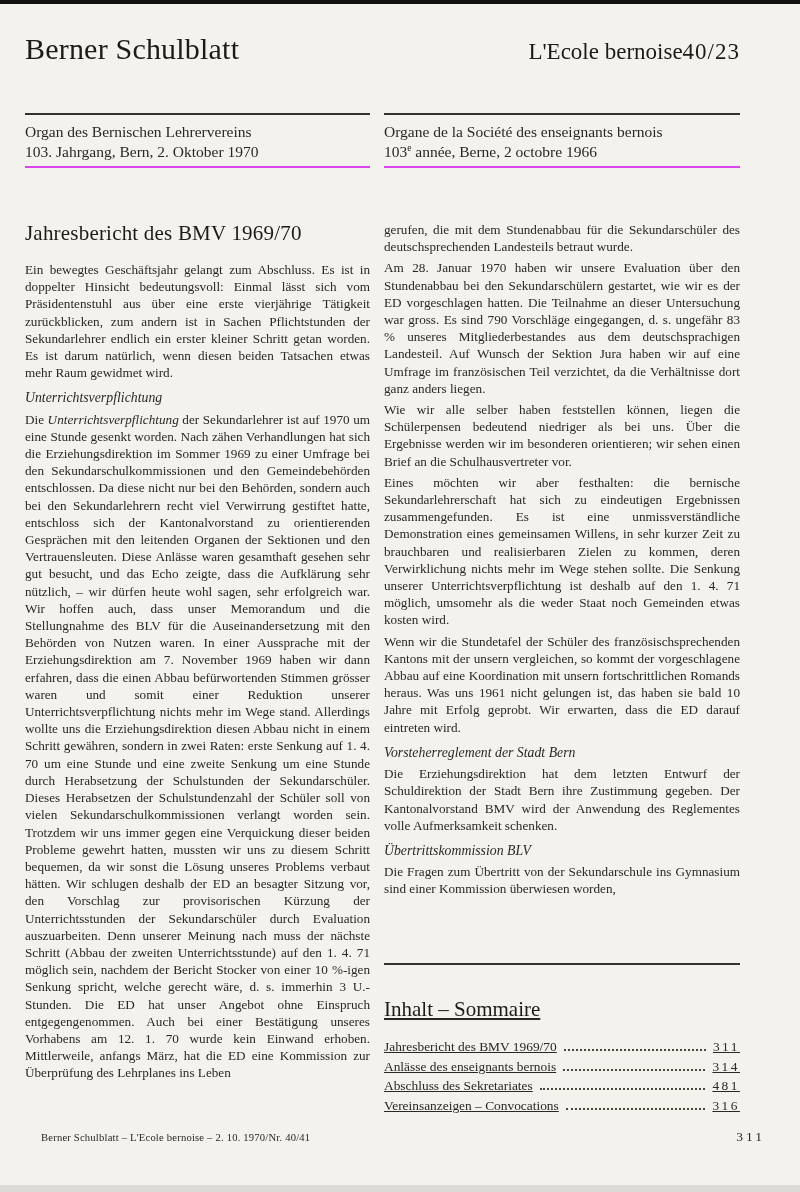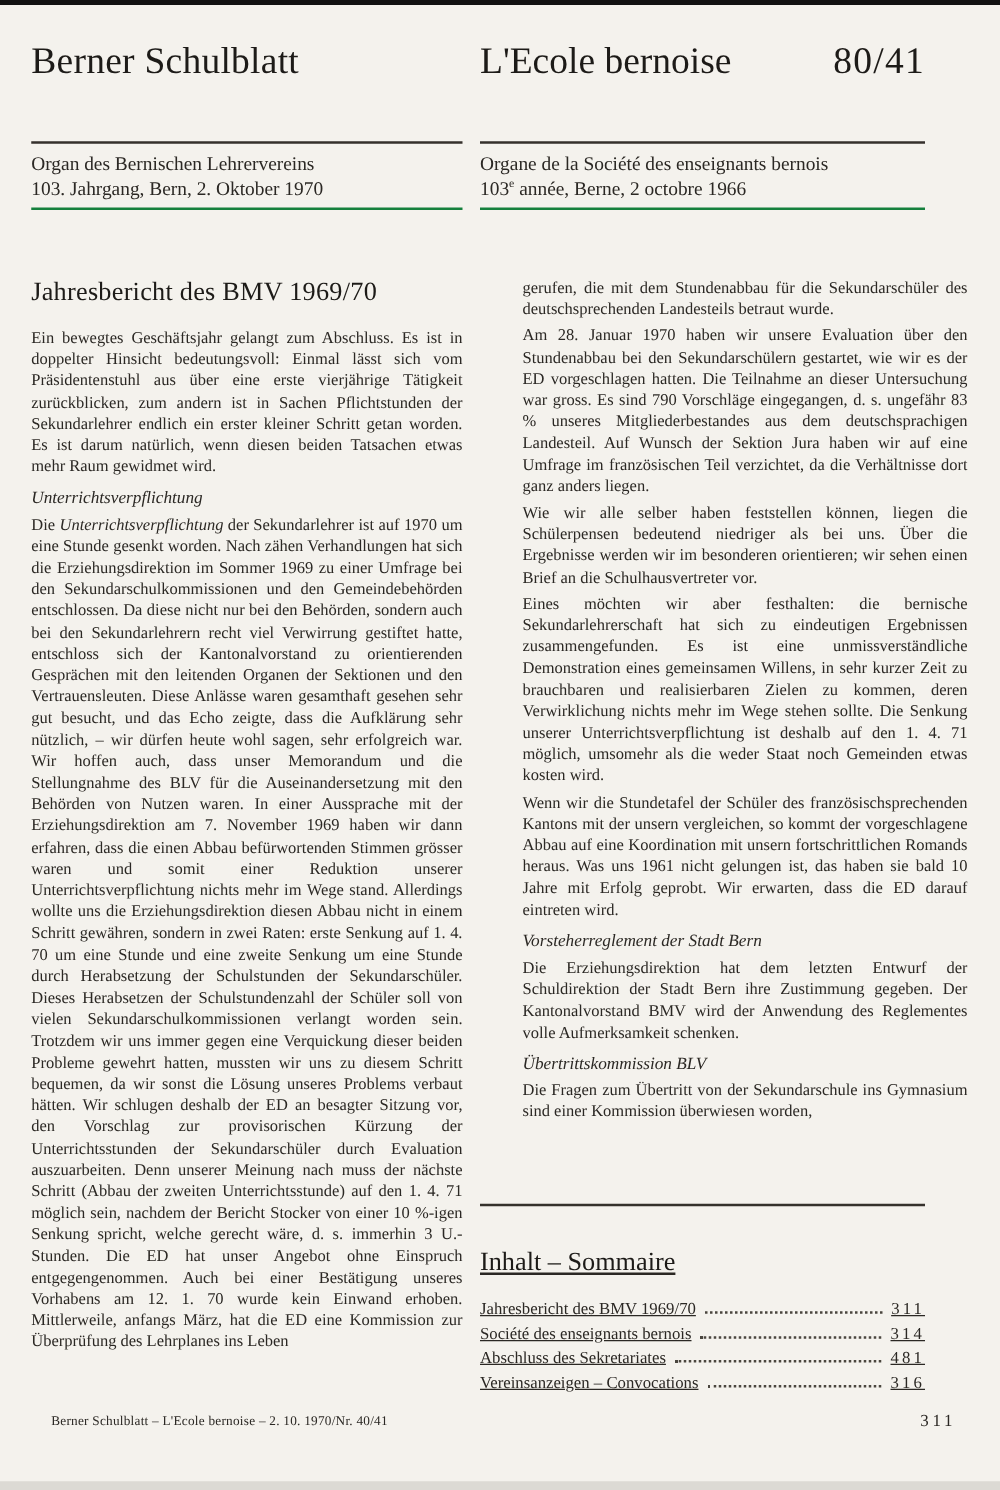--- a/index.html
+++ b/index.html
@@ -8,40 +8,40 @@
   .page {
     position:relative; width:800px; height:1192px; margin:0 auto;
     background:#f4f2ed; overflow:hidden; color:#2b2824;padding-left:28px;
   }
   .top-strip { position:absolute; top:0; left:0; width:800px; height:4px; background:#121212; }
   .bottom-strip { position:absolute; bottom:0; left:0; width:800px; height:7px; background:#dcdad4; }
 
   
   .masthead { position:absolute; left:25px; top:30px; width:715px; display:flex; align-items:baseline; }
   .mast-left  { width:359px; font-size:30px; line-height:38px; letter-spacing:.2px; color:#1d1b18; }
-  .mast-right { flex:1; display:flex; justify-content:space-between; align-items:baseline;
-                font-size:30px; line-height:38px; color:#1d1b18; }
+  .mast-right { flex:1; display:flex; justify-content:flex-end; align-items:baseline;
+                font-size:23px; line-height:38px; color:#1d1b18; }
   .issue { letter-spacing:1px; }
 
   
   .header-bar { position:absolute; left:25px; top:113px; width:715px; display:flex; gap:14px; }
   .header-cell {
     box-sizing:border-box; height:55px; padding-top:7px;
-    border-top:2px solid #35312c; border-bottom:2px solid #15803d;
+    border-top:2px solid #35312c; border-bottom:2px solid #d946ef;
     font-size:15.5px; line-height:20px; color:#2b2824;
   }
   .header-cell.de { width:345px; }
   .header-cell.fr { width:356px; }
   .header-cell sup { font-size:9.5px; vertical-align:super; line-height:0; }
 
   
   .col { position:absolute; top:221px; text-align:justify;
          font-size:13.2px; line-height:17.2px; color:#2b2824; }
   .col-left  { left:25px;  width:345px; }
-  .col-right { left:384px; width:356px; max-height:736px; overflow:hidden;margin-left:34px; }
+  .col-right { left:384px; width:356px; max-height:736px; overflow:hidden; }
 
   .article-title { font-size:21px; line-height:25px; font-weight:400;
                    margin:0 0 15px 0; text-align:left; color:#1d1b18; letter-spacing:.2px; }
   .col p { margin:0 0 4px 0; }
   .subhead { font-style:italic; font-weight:400; font-size:13.8px; line-height:17.2px;
              margin:8px 0 4px 0; text-align:left; }
 
   
   .toc-block { position:absolute; left:384px; top:963px; width:356px;text-decoration:underline; }
   .toc-rule { border-top:2px solid #35312c; height:0; }
@@ -59,21 +59,21 @@
 </head>
 <body>
 
 <div class="page">
   <div class="top-strip"></div>
 
   <div class="masthead">
     <div class="mast-left">Berner Schulblatt</div>
     <div class="mast-right">
       <span>L'Ecole bernoise</span>
-      <span class="issue">80/41</span>
+      <span class="issue">40/23</span>
     </div>
   </div>
 
   <div class="header-bar">
     <div class="header-cell de">
       <div>Organ des Bernischen Lehrervereins</div>
       <div>103. Jahrgang, Bern, 2. Oktober 1970</div>
     </div>
     <div class="header-cell fr">
       <div>Organe de la Société des enseignants bernois</div>
@@ -102,21 +102,21 @@
 
   <div class="toc-block">
     <div class="toc-rule"></div>
     <h2 class="toc-heading">Inhalt – Sommaire</h2>
     <div class="toc-entry">
       <span>Jahresbericht des BMV 1969/70</span>
       <span class="toc-leader"></span>
       <span class="toc-page">311</span>
     </div>
     <div class="toc-entry">
-      <span>Société des enseignants bernois</span>
+      <span>Anlässe des enseignants bernois</span>
       <span class="toc-leader"></span>
       <span class="toc-page">314</span>
     </div>
     <div class="toc-entry">
       <span>Abschluss des Sekretariates</span>
       <span class="toc-leader"></span>
       <span class="toc-page">481</span>
     </div>
     <div class="toc-entry">
       <span>Vereinsanzeigen – Convocations</span>

